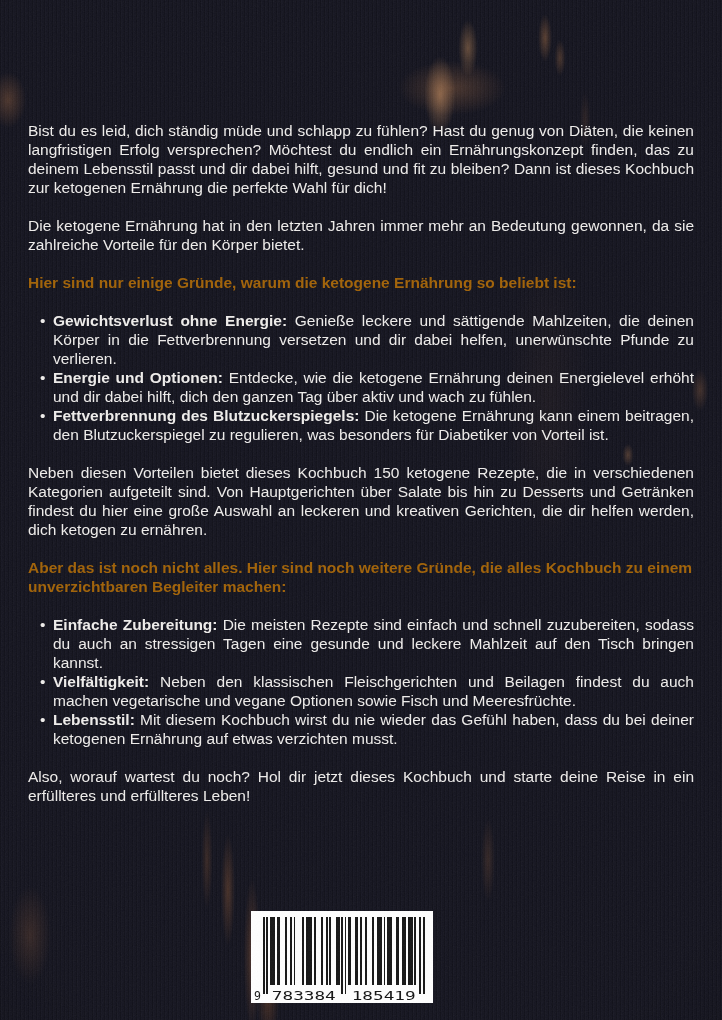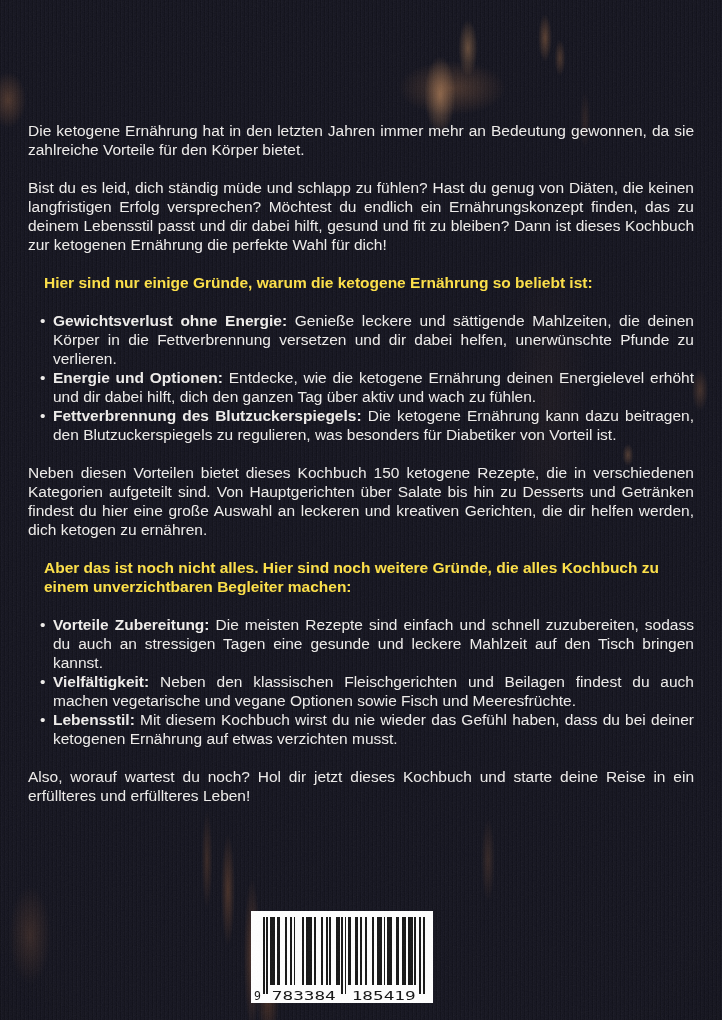--- a/index.html
+++ b/index.html
@@ -38,71 +38,71 @@
   }
   .content {
     position: absolute; left: 28px; top: 121px; width: 666px;
     color: #efedeb;
     font-size: 15.5px; line-height: 19px;
     text-align: justify;
     z-index: 2;
   }
   .content p { margin: 0 0 19px 0; }
   .heading {
-    color: #fde047;
+    color: #a16207;
     font-weight: 700;
     text-align: left;
-    margin: 0 0 19px 16px;
+    margin: 0 0 19px 0;
   }
   ul.blist { list-style: none; margin: 0 0 19px 0; padding: 0; }
   ul.blist li { display: flex; padding-left: 12px; }
   .bullet { flex: none; width: 13px; color: #efedeb; }
   .btxt { flex: 1; text-align: justify; }
   .btxt b { font-weight: 700; }
   .closing { margin-bottom: 0 !important; }
   .barcode {
     position: absolute; left: 251px; top: 911px;
     width: 182px; height: 92px;
     background: #ffffff;
     z-index: 3;
   }
   .barcode svg { display: block; }
 </style>
 </head>
 <body>
 
 <div class="content">
+  <p>Bist du es leid, dich ständig müde und schlapp zu fühlen? Hast du genug von Diäten, die keinen langfristigen Erfolg versprechen? Möchtest du endlich ein Ernährungskonzept finden, das zu deinem Lebensstil passt und dir dabei hilft, gesund und fit zu bleiben? Dann ist dieses Kochbuch zur ketogenen Ernährung die perfekte Wahl für dich!</p>
   <p>Die ketogene Ernährung hat in den letzten Jahren immer mehr an Bedeutung gewonnen, da sie zahlreiche Vorteile für den Körper bietet.</p>
-  <p>Bist du es leid, dich ständig müde und schlapp zu fühlen? Hast du genug von Diäten, die keinen langfristigen Erfolg versprechen? Möchtest du endlich ein Ernährungskonzept finden, das zu deinem Lebensstil passt und dir dabei hilft, gesund und fit zu bleiben? Dann ist dieses Kochbuch zur ketogenen Ernährung die perfekte Wahl für dich!</p>
 
   <div class="heading">Hier sind nur einige Gründe, warum die ketogene Ernährung so beliebt ist:</div>
 
   <ul class="blist">
     <li>
       <span class="bullet">•</span>
       <span class="btxt"><b>Gewichtsverlust ohne Energie:</b> <span>Genieße leckere und sättigende Mahlzeiten, die deinen Körper in die Fettverbrennung versetzen und dir dabei helfen, unerwünschte Pfunde zu verlieren.</span></span>
     </li>
     <li>
       <span class="bullet">•</span>
       <span class="btxt"><b>Energie und Optionen:</b> <span>Entdecke, wie die ketogene Ernährung deinen Energielevel erhöht und dir dabei hilft, dich den ganzen Tag über aktiv und wach zu fühlen.</span></span>
     </li>
     <li>
       <span class="bullet">•</span>
-      <span class="btxt"><b>Fettverbrennung des Blutzuckerspiegels:</b> <span>Die ketogene Ernährung kann dazu beitragen, den Blutzuckerspiegels zu regulieren, was besonders für Diabetiker von Vorteil ist.</span></span>
+      <span class="btxt"><b>Fettverbrennung des Blutzuckerspiegels:</b> <span>Die ketogene Ernährung kann einem beitragen, den Blutzuckerspiegel zu regulieren, was besonders für Diabetiker von Vorteil ist.</span></span>
     </li>
   </ul>
 
   <p>Neben diesen Vorteilen bietet dieses Kochbuch 150 ketogene Rezepte, die in verschiedenen Kategorien aufgeteilt sind. Von Hauptgerichten über Salate bis hin zu Desserts und Getränken findest du hier eine große Auswahl an leckeren und kreativen Gerichten, die dir helfen werden, dich ketogen zu ernähren.</p>
 
   <div class="heading">Aber das ist noch nicht alles. Hier sind noch weitere Gründe, die alles Kochbuch zu einem unverzichtbaren Begleiter machen:</div>
 
   <ul class="blist">
     <li>
       <span class="bullet">•</span>
-      <span class="btxt"><b>Vorteile Zubereitung:</b> <span>Die meisten Rezepte sind einfach und schnell zuzubereiten, sodass du auch an stressigen Tagen eine gesunde und leckere Mahlzeit auf den Tisch bringen kannst.</span></span>
+      <span class="btxt"><b>Einfache Zubereitung:</b> <span>Die meisten Rezepte sind einfach und schnell zuzubereiten, sodass du auch an stressigen Tagen eine gesunde und leckere Mahlzeit auf den Tisch bringen kannst.</span></span>
     </li>
     <li>
       <span class="bullet">•</span>
       <span class="btxt"><b>Vielfältigkeit:</b> <span>Neben den klassischen Fleischgerichten und Beilagen findest du auch machen vegetarische und vegane Optionen sowie Fisch und Meeresfrüchte.</span></span>
     </li>
     <li>
       <span class="bullet">•</span>
       <span class="btxt"><b>Lebensstil:</b> <span>Mit diesem Kochbuch wirst du nie wieder das Gefühl haben, dass du bei deiner ketogenen Ernährung auf etwas verzichten musst.</span></span>
     </li>
   </ul>

